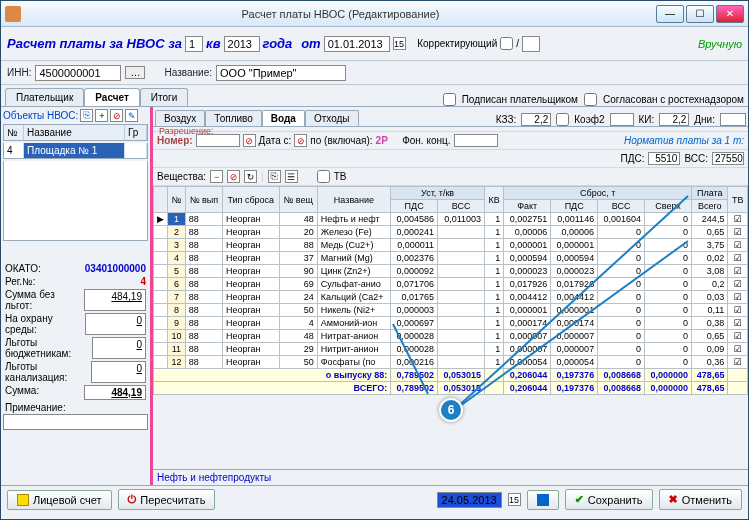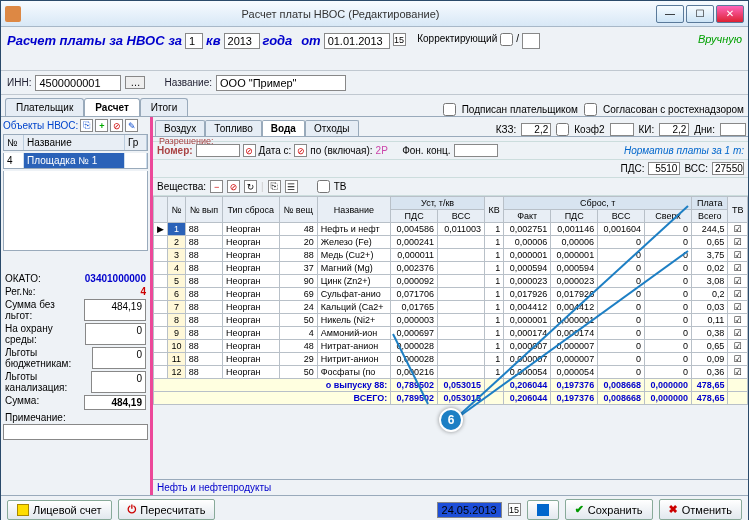--- a/index.html
+++ b/index.html
@@ -5,21 +5,21 @@
   * { box-sizing: border-box; margin: 0; padding: 0; }
   body { font-family: Tahoma, Arial, sans-serif; font-size: 10px; background: #5a6a7a; width: 749px; height: 520px; overflow: hidden; }
   .window { width: 749px; height: 520px; background: #eef2f6; border: 1px solid #2a4a6a; }
   .titlebar { height: 26px; background: linear-gradient(#f7fbff,#d8e8f6); display: flex; align-items: center; padding: 0 4px; border-bottom: 1px solid #a8b8c8; }
   .title-icon { width: 16px; height: 16px; background: #d84; border-radius: 2px; margin-right: 4px; }
   .title-text { flex: 1; color: #333; font-size: 11px; text-align: center; }
   .win-btns { display: flex; gap: 2px; }
   .win-btn { width: 28px; height: 18px; border: 1px solid #5a7a9a; border-radius: 2px; display: flex; align-items: center; justify-content: center; font-size: 10px; background: linear-gradient(#f8fcff,#cde4f6); }
   .win-close { background: linear-gradient(#f6b,#d23); color: white; }
 
-  .hdr-strip { height: 44px; display: flex; align-items: flex-start; gap: 3px; padding: 6px 6px; border-bottom: 1px solid #c0c8d0; }
+  .hdr-strip { height: 34px; display: flex; align-items: center; gap: 3px; padding: 0 6px; border-bottom: 1px solid #c0c8d0; }
   .hdr-title-lbl { color: #0000cc; font-weight: bold; font-style: italic; font-size: 13px; }
   .hed-in { border: 1px solid #888; padding: 1px 3px; background: #fff; font-size: 11px; }
   .stat-right { margin-left: auto; color: #00a000; font-style: italic; font-size: 11px; }
 
   .row2 { height: 24px; display: flex; align-items: center; gap: 4px; padding: 0 6px; border-bottom: 1px solid #c0c8d0; }
   .lbl { color: #223; }
   .wide-in { border: 1px solid #888; background: #fff; padding: 1px 3px; font-size: 11px; }
   .btn-dots { border: 1px solid #888; background: #eee; padding: 0 4px; font-size: 10px; }
 
   .tabs-row { height: 22px; display: flex; align-items: flex-end; padding: 0 4px; gap: 0; border-bottom: 1px solid #9ab; }
@@ -35,35 +35,35 @@
   .grid-hdr div { padding: 2px 3px; border-right: 1px solid #bcd; }
   .obj-row { display: flex; border: 1px solid #9ab; border-top: none; background: #fff; font-size: 10px; }
   .obj-row div { padding: 2px 3px; border-right: 1px solid #cde; }
   .obj-sel { background: #2a62b8; color: #fff; }
   .left-empty { flex: 0 0 80px; background: #fff; border: 1px solid #9ab; border-top: none; }
 
   .info-block { margin-top: 19px; font-size: 10px; }
   .info-row { display: flex; justify-content: space-between; padding: 1px 2px; }
   .okato { color: #0000cc; font-weight: bold; }
   .regn { color: #c00; font-weight: bold; }
-  .sum-box { border: 1px solid #888; background: #fff; padding: 1px 3px; width: 62px; text-align: right; font-size: 10px; }
+  .sum-box { border: 1px solid #888; background: #fff; padding: 1px 3px; width: 62px; text-align: right; font-size: 10px; text-decoration: underline; }
 
   .main { flex: 1; display: flex; flex-direction: column; overflow: hidden; }
   .subtabs { height: 20px; display: flex; align-items: flex-end; gap: 0; padding: 0 2px; border-bottom: 1px solid #9ab; }
   .subtab { padding: 2px 8px; border: 1px solid #9ab; border-bottom: none; background: #e6edf5; border-radius: 2px 2px 0 0; font-size: 10px; }
   .subtab.active { background: #fff; font-weight: bold; }
   .subtabs-right { margin-left: auto; display: flex; align-items: center; gap: 5px; font-size: 10px; }
   .k-in { border: 1px solid #888; background: #fff; width: 30px; padding: 0 2px; text-align: right; font-size: 10px; }
 
   .perm-row { display: flex; align-items: center; gap: 3px; padding: 2px 4px; border-bottom: 1px solid #cdd; font-size: 10px; }
   .perm-lbl { color: #a44; font-weight: bold; }
   .perm-in { border: 1px solid #888; background: #fff; padding: 0 2px; font-size: 10px; }
   .norm-lbl { margin-left: auto; color: #06c; font-style: italic; }
   .perm-total { border: 1px solid #888; background: #fff; width: 32px; text-align: right; padding: 0 2px; font-size: 10px; }
-  .pink { color: #c4a; font-weight: normal; }
+  .pink { color: #c4a; font-weight: bold; }
 
   .subst-bar { display: flex; align-items: center; gap: 4px; padding: 2px 4px; font-size: 10px; border-bottom: 1px solid #cdd; }
   .arrow-label { position: absolute; right: 14px; top: 148px; color: #0a0; font-size: 10px; font-weight: bold; }
 
   .grid-wrap { flex: 1; overflow: auto; position: relative; }
   table.data { border-collapse: collapse; width: 100%; font-size: 9px; }
   table.data th, table.data td { border: 1px solid #b8c0c8; padding: 1px 3px; background: #fff; white-space: nowrap; }
   table.data th { background: #e8eef5; font-weight: normal; text-align: center; }
   .grp { background: #d8e4f0 !important; font-weight: bold; }
   .rownum { background: #fff8d8 !important; text-align: center; }

